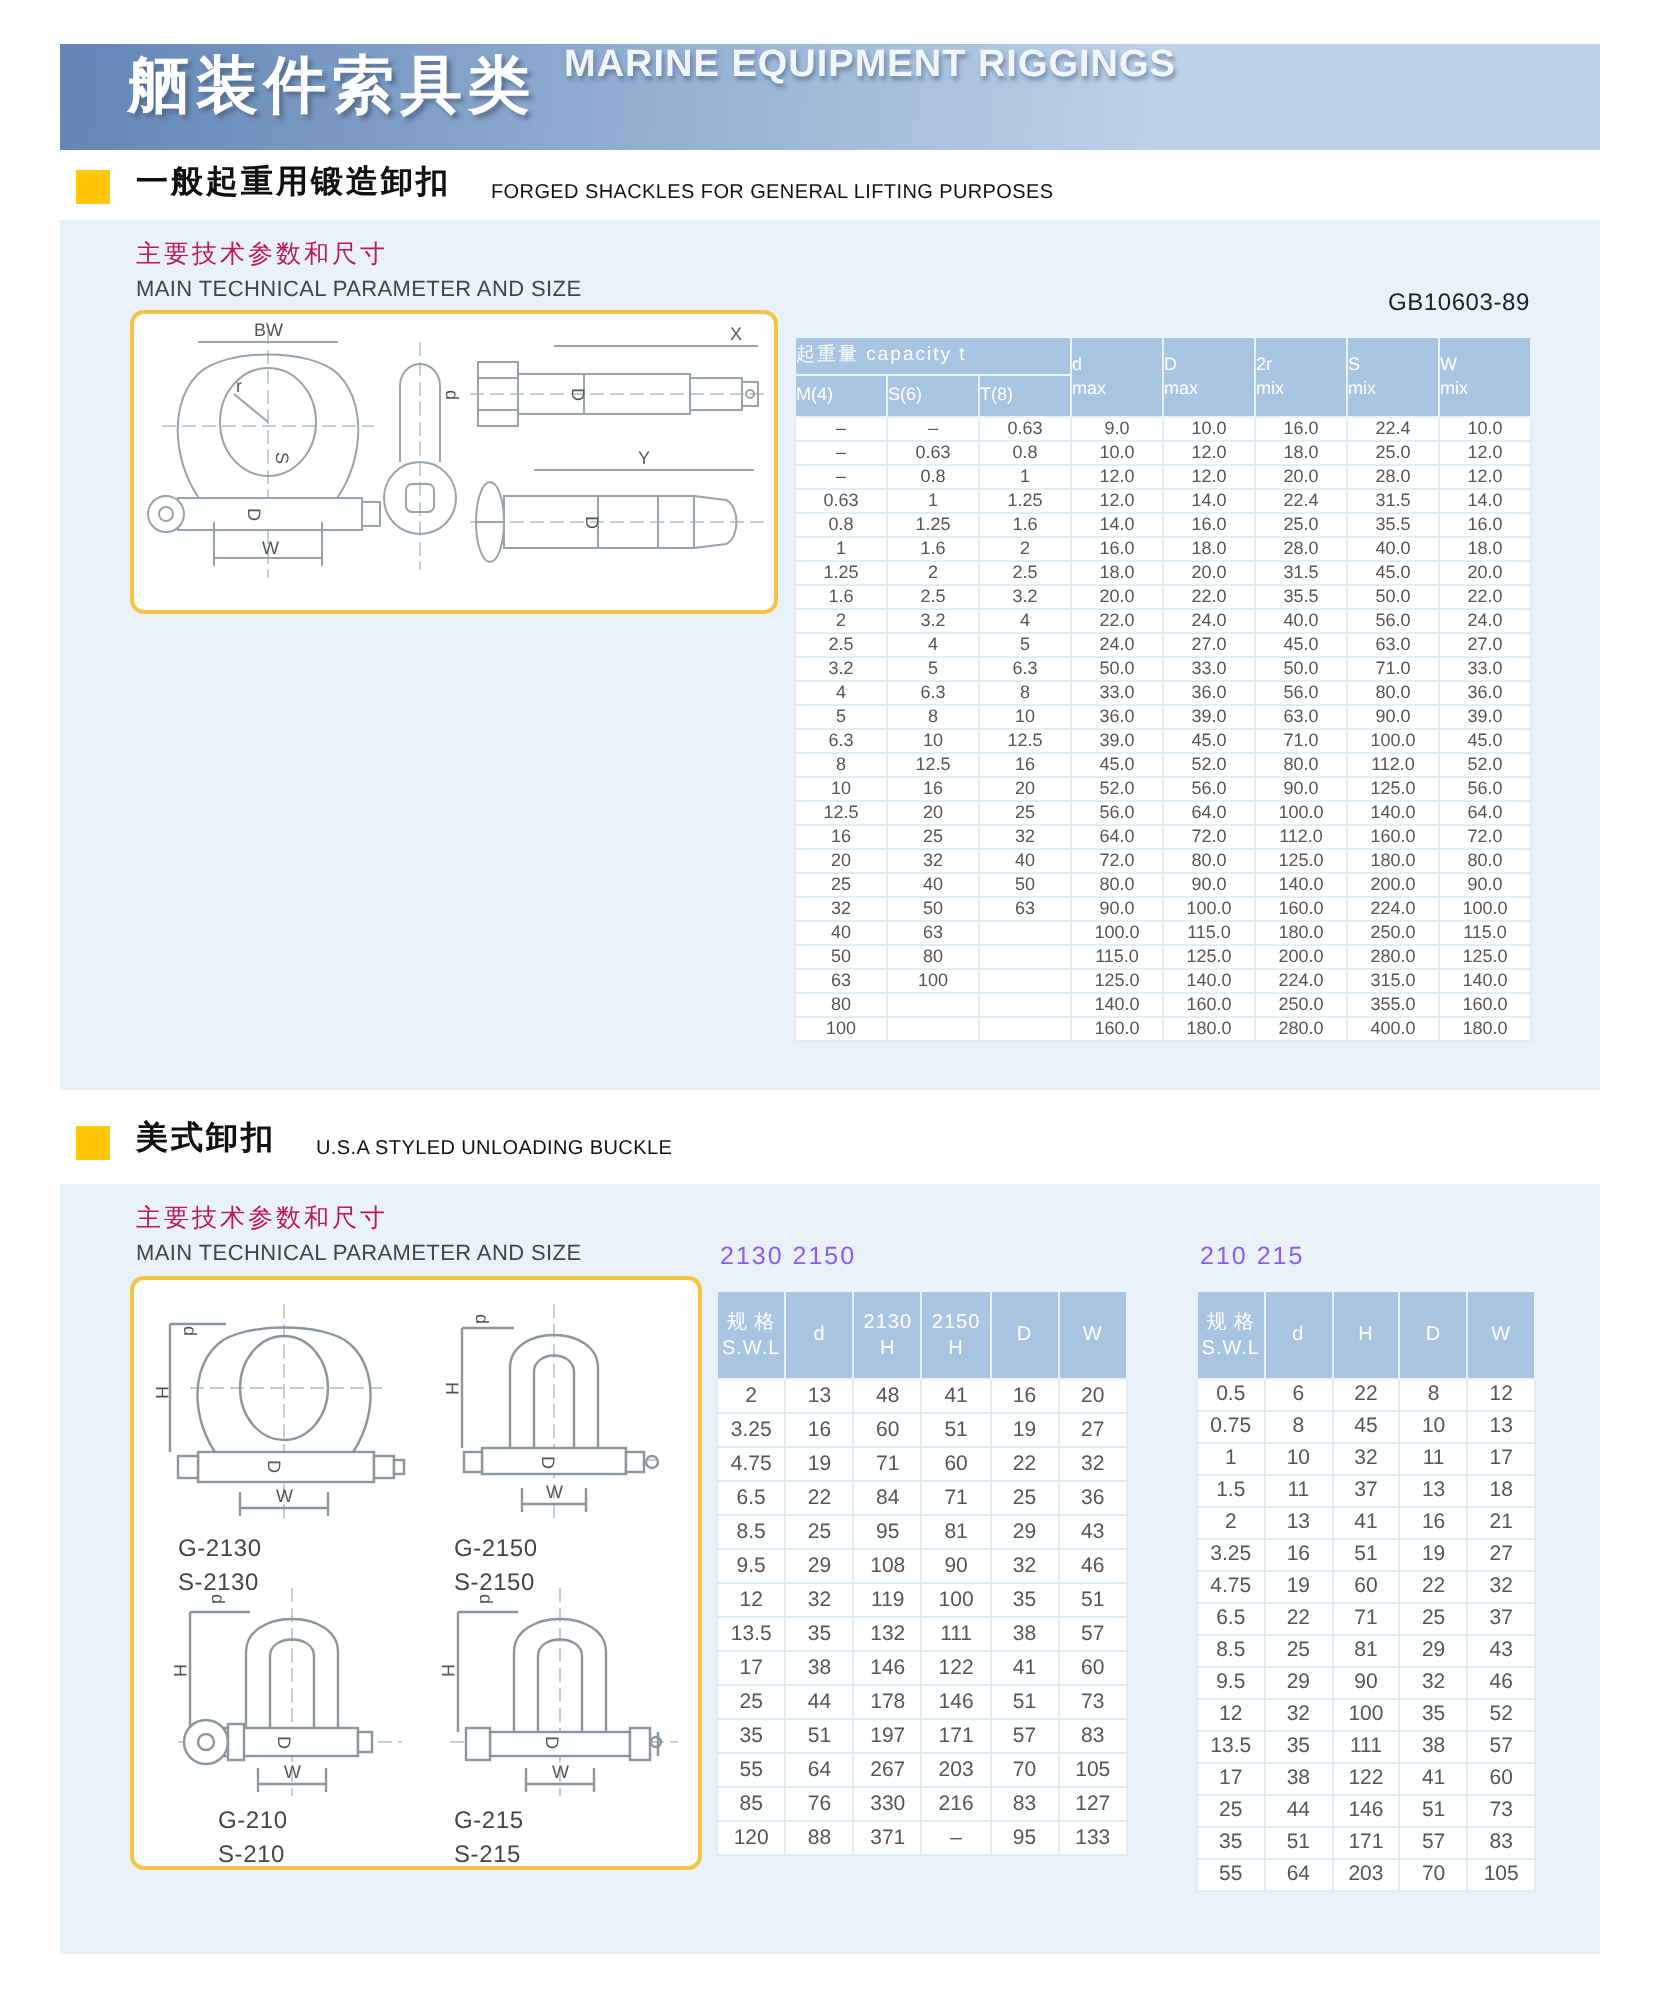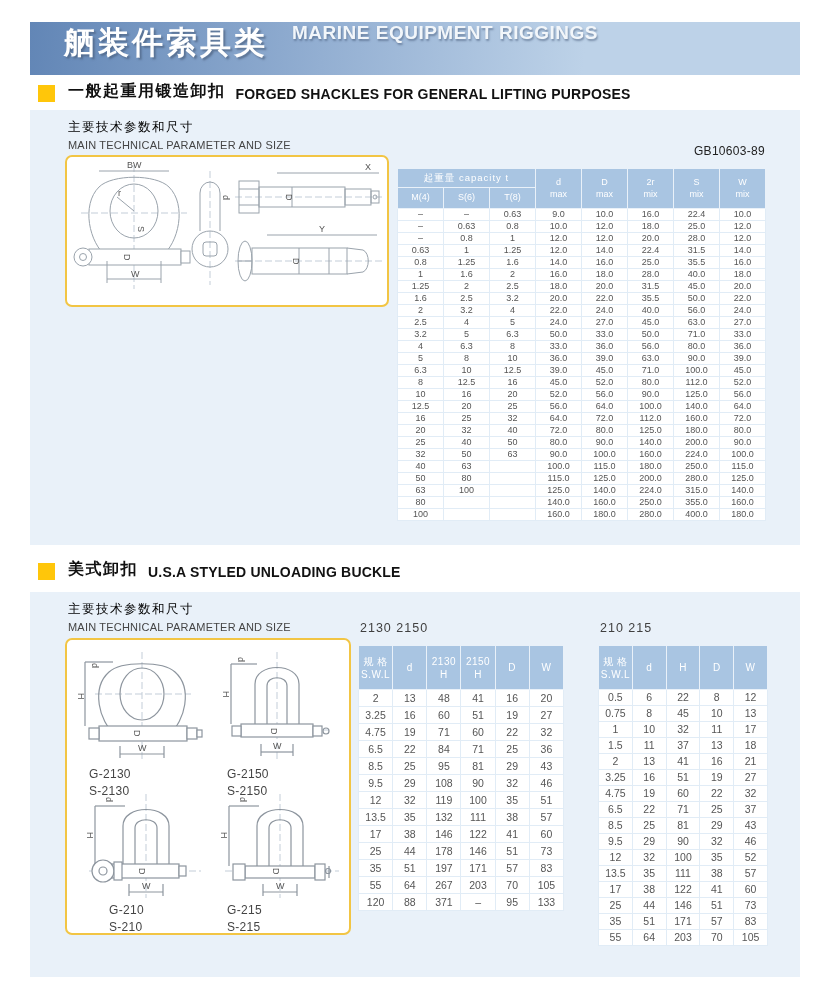--- a/index.html
+++ b/index.html
@@ -9,69 +9,69 @@
   *{box-sizing:border-box}
   html,body{margin:0;padding:0;background:#fff}
   body{width:830px;height:1000px;font-family:"Liberation Sans","DejaVu Sans",sans-serif}
   .page{position:relative;width:830px;height:1000px;background:#fff;overflow:hidden}
 
   .band{position:absolute;left:30px;top:22px;width:770px;height:53px;
     background:linear-gradient(95deg,var(--band_left) 0%,var(--band_mid) 38%,var(--band_right) 72%,var(--band_right) 100%);
     display:flex;padding-left:34px}
   .band-zh{font-size:31px;font-weight:bold;color:#fff;letter-spacing:3px;
     text-shadow:2px 2px 2px rgba(70,90,120,.65)}
-  .band-en{font-size:19px;font-weight:bold;color:#f2f6fa;margin-left:24px;letter-spacing:.5px;
+  .band-en{font-size:19px;font-weight:bold;color:#f2f6fa;margin-left:14px;letter-spacing:.5px;
     text-shadow:1px 2px 2px rgba(70,90,120,.55)}
 
   .sec-title{position:absolute;left:38px;display:flex;align-items:flex-end;height:20px}
   #sec1-title{top:82px}
   #sec2-title{top:560px}
   .bullet{width:17px;height:17px;background:var(--accent);margin-right:13px;flex:0 0 auto}
   .sec-zh{font-size:16px;font-weight:bold;color:#111;letter-spacing:1.5px}
-  .sec-en{font-size:14px;font-weight:bold;color:#111;margin-left:10px;letter-spacing:.2px}
+  .sec-en{font-size:10px;font-weight:normal;color:#111;margin-left:20px;letter-spacing:.2px}
 
   .panel{position:absolute;left:30px;width:770px;background:var(--panel)}
   #panel1{top:110px;height:435px}
   #panel2{top:592px;height:385px}
   .param{position:absolute;left:38px;top:9px}
-  .param-zh{font-size:12.5px;color:#000000;letter-spacing:1.5px;margin-bottom:3px}
+  .param-zh{font-size:12.5px;color:#be185d;letter-spacing:1.5px;margin-bottom:3px}
   .param-en{font-size:11px;color:#444;letter-spacing:.2px}
 
   .std{position:absolute;right:35px;top:34px;font-size:12px;color:#222;letter-spacing:.3px}
 
   .dbox{position:absolute;background:#fff;border:2px solid var(--box_border);border-radius:7px}
   #dbox1{left:35px;top:45px;width:324px;height:152px}
   #dbox2{left:35px;top:46px;width:286px;height:297px}
   .dbox svg{position:absolute}
   .dim-t{font-size:9px;fill:#555;font-family:"Liberation Sans",sans-serif}
   .cap{position:absolute;font-size:12px;color:#444;line-height:17px;letter-spacing:.3px}
 
   table{border-collapse:collapse;table-layout:fixed}
   th{font-weight:normal}
   .pre{white-space:pre-line}
 
   .t1{position:absolute;left:367px;top:58px;width:369px}
   .t1 th{background:var(--table_header);color:#fff;font-size:9px;border:1px solid var(--panel);
-    line-height:1.25;padding:1px 0;text-align:center}
+    line-height:1.25;padding:1px 0;text-align:left}
   .t1 thead tr:first-child th.grp{height:19px;font-size:9.5px;letter-spacing:1px}
   .t1 thead tr:last-child th{height:21px}
   .t1 td{background:#fff;color:#555;font-size:9px;text-align:center;border:1px solid #e1ecf6;
     padding:0;height:11px;line-height:11px}
 
   .t2{position:absolute}
   #tableA{left:328px;top:53px;width:206px}
   #tableB{left:568px;top:53px;width:170px}
   .t2 th{background:var(--table_header);color:#fff;font-size:10px;border:1px solid var(--panel);
     height:44px;line-height:1.3;padding:0;text-align:center;letter-spacing:.5px}
   .t2 td{background:#fff;color:#555;font-size:10.5px;text-align:center;border:1px solid #e1ecf6;
     padding:0}
   #tableA td{height:16px;line-height:16px}
   #tableB td{height:15px;line-height:15px}
 
-  .tbl-label{position:absolute;font-size:12.5px;color:#404040;letter-spacing:1px}
+  .tbl-label{position:absolute;font-size:12.5px;color:#8b5cf6;letter-spacing:1px}
   #labelA{left:330px;top:29px}
   #labelB{left:570px;top:29px}
 
   .note{position:absolute;right:10px;top:360px;font-size:12.5px;color:#222;letter-spacing:.5px}
 </style>
 </head>
 <body>
 
 <div class="page">
 
@@ -670,20 +670,28 @@
           </tr>
           <tr>
             <td>55</td>
             <td>64</td>
             <td>267</td>
             <td>203</td>
             <td>70</td>
             <td>105</td>
           </tr>
           <tr>
+            <td>85</td>
+            <td>76</td>
+            <td>330</td>
+            <td>216</td>
+            <td>83</td>
+            <td>127</td>
+          </tr>
+          <tr>
             <td>120</td>
             <td>88</td>
             <td>371</td>
             <td>–</td>
             <td>95</td>
             <td>133</td>
           </tr>
         </tbody>
     </table>
 

